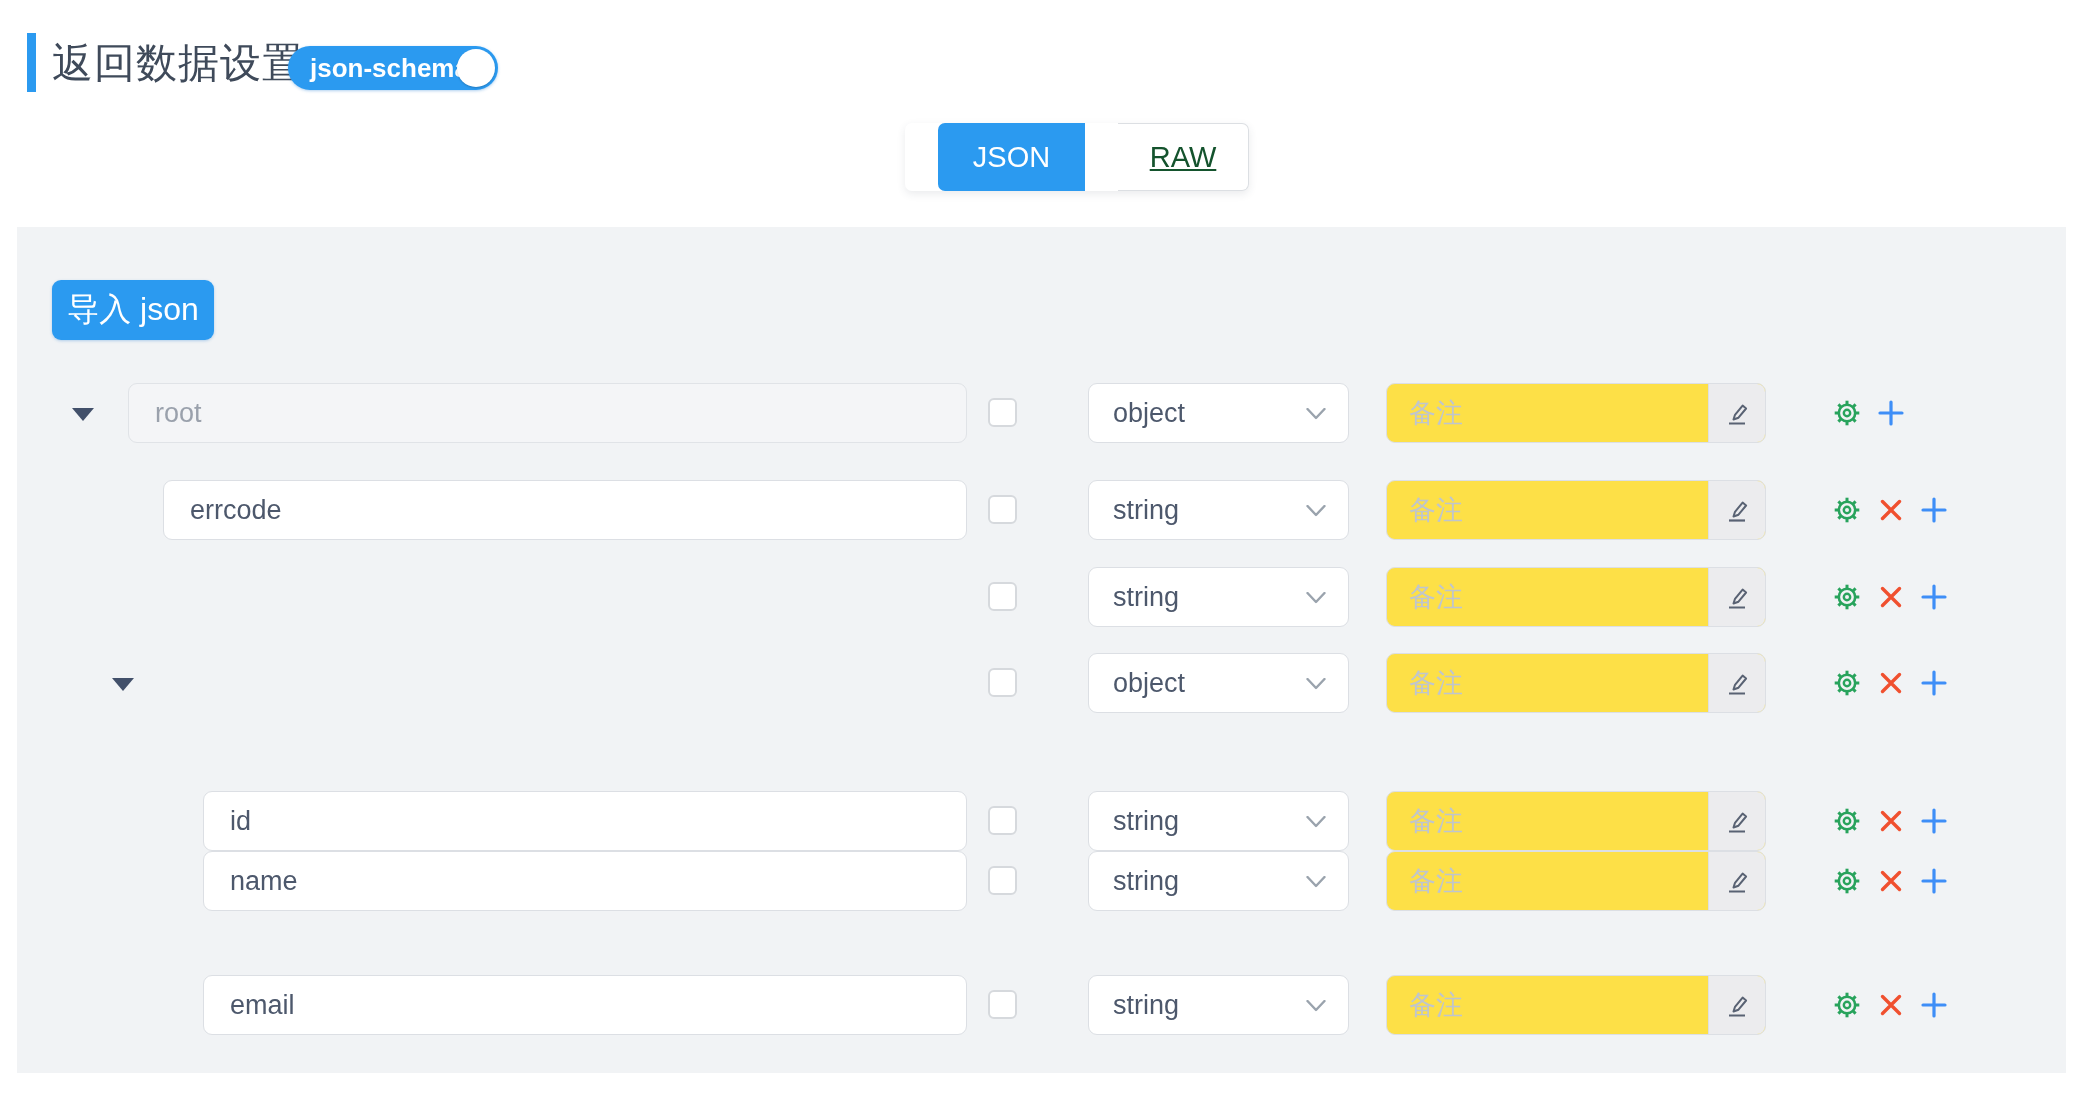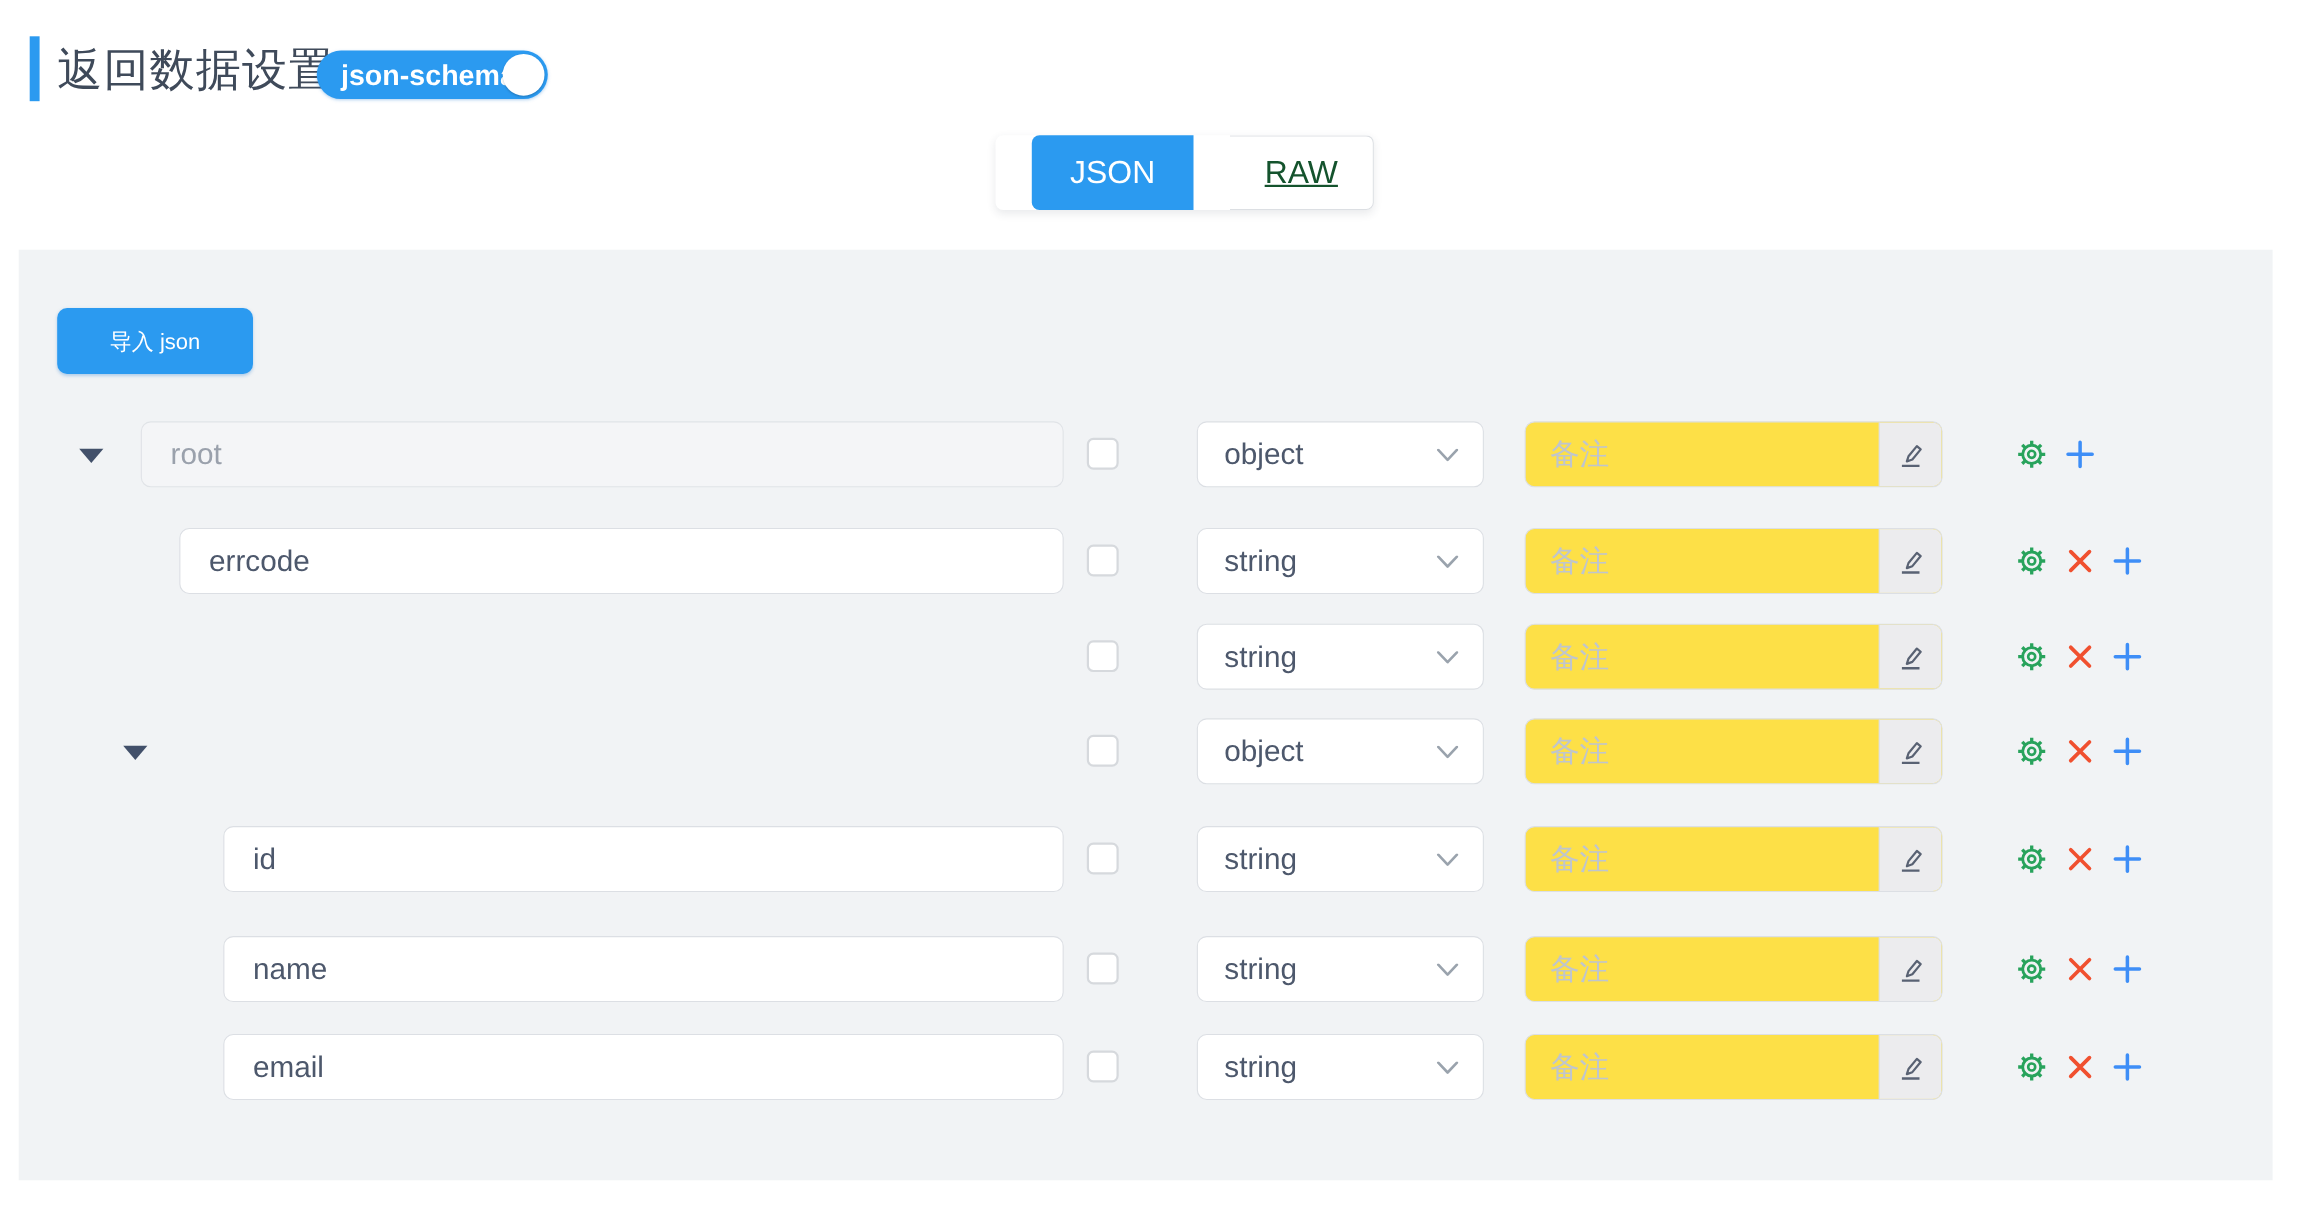--- a/index.html
+++ b/index.html
@@ -13,24 +13,24 @@
   .schema-toggle{position:absolute;left:288px;top:46px;width:210px;height:44px;background:#2b9af0;border-radius:22px;display:flex;align-items:center;cursor:pointer;box-shadow:0 1px 3px rgba(30,120,210,.35);}
   .schema-toggle .toggle-label{color:#ffffff;font-size:26px;font-weight:700;padding-left:22px;line-height:1;}
   .schema-toggle .knob{position:absolute;right:3px;top:3px;width:38px;height:38px;border-radius:50%;background:#ffffff;box-shadow:0 1px 2px rgba(0,0,0,.2);}
   
   .tab-group{position:absolute;left:905px;top:123px;display:flex;border-radius:7px;box-shadow:0 3px 8px rgba(50,60,80,.10);}
   .tab{height:68px;display:flex;align-items:center;justify-content:center;font-size:29px;font-weight:500;box-sizing:border-box;cursor:pointer;margin-left:33px;}
   .tab-json{width:147px;background:#2b9af0;color:#ffffff;border-radius:7px 0 0 7px;}
   .tab-raw{width:131px;background:#ffffff;color:#14532d;border:1px solid #dcdfe3;border-left:none;border-radius:0 7px 7px 0;text-decoration:underline;}
   
   .panel{position:absolute;left:17px;top:227px;width:2049px;height:846px;background:#f1f3f5;}
-  .import-btn{position:absolute;left:35px;top:53px;width:178px;height:60px;background:#2b9af0;border:none;border-radius:9px;color:#ffffff;font-size:20px;font-weight:500;cursor:pointer;font-family:inherit;box-shadow:0 1px 3px rgba(30,120,210,.3);}
+  .import-btn{position:absolute;left:35px;top:53px;width:162px;height:60px;background:#2b9af0;border:none;border-radius:9px;color:#ffffff;font-size:32px;font-weight:500;cursor:pointer;font-family:inherit;box-shadow:0 1px 3px rgba(30,120,210,.3);}
   
   .row{position:absolute;left:0;width:100%;height:60px;}
-  .r0{top:156px}.r1{top:253px}.r2{top:340px}.r3{top:426px}.r4{top:524px}.r5{top:624px}.r6{top:713px}
+  .r0{top:156px}.r1{top:253px}.r2{top:340px}.r3{top:426px}.r4{top:564px}.r5{top:624px}.r6{top:748px}
   .caret{position:absolute;top:25px;width:0;height:0;border-left:11px solid transparent;border-right:11px solid transparent;border-top:13px solid #42506a;cursor:pointer;}
   .caret-root{left:55px;}
   .caret-data{left:95px;}
   .name-input{position:absolute;top:0;height:60px;border:1px solid #dcdfe4;border-radius:9px;background:#ffffff;font-size:27px;color:#4d586c;padding:0 26px;box-sizing:border-box;outline:none;font-family:inherit;}
   .lvl0 .name-input{left:111px;width:839px;}
   .lvl1 .name-input{left:146px;width:804px;}
   .lvl2 .name-input{left:186px;width:764px;}
   .name-input:disabled{background:#f4f5f7;color:#9aa1ac;border-color:#e0e3e7;}
   .checkbox{position:absolute;left:971px;top:15px;width:29px;height:29px;background:#ffffff;border:2px solid #d6d9dd;border-radius:6px;box-sizing:border-box;cursor:pointer;}
   .type-select{position:absolute;left:1071px;top:0;width:261px;height:60px;background:#ffffff;border:1px solid #dcdfe4;border-radius:9px;box-sizing:border-box;display:flex;align-items:center;padding:0 24px;font-size:27px;color:#4d586c;cursor:pointer;text-align:right;}

